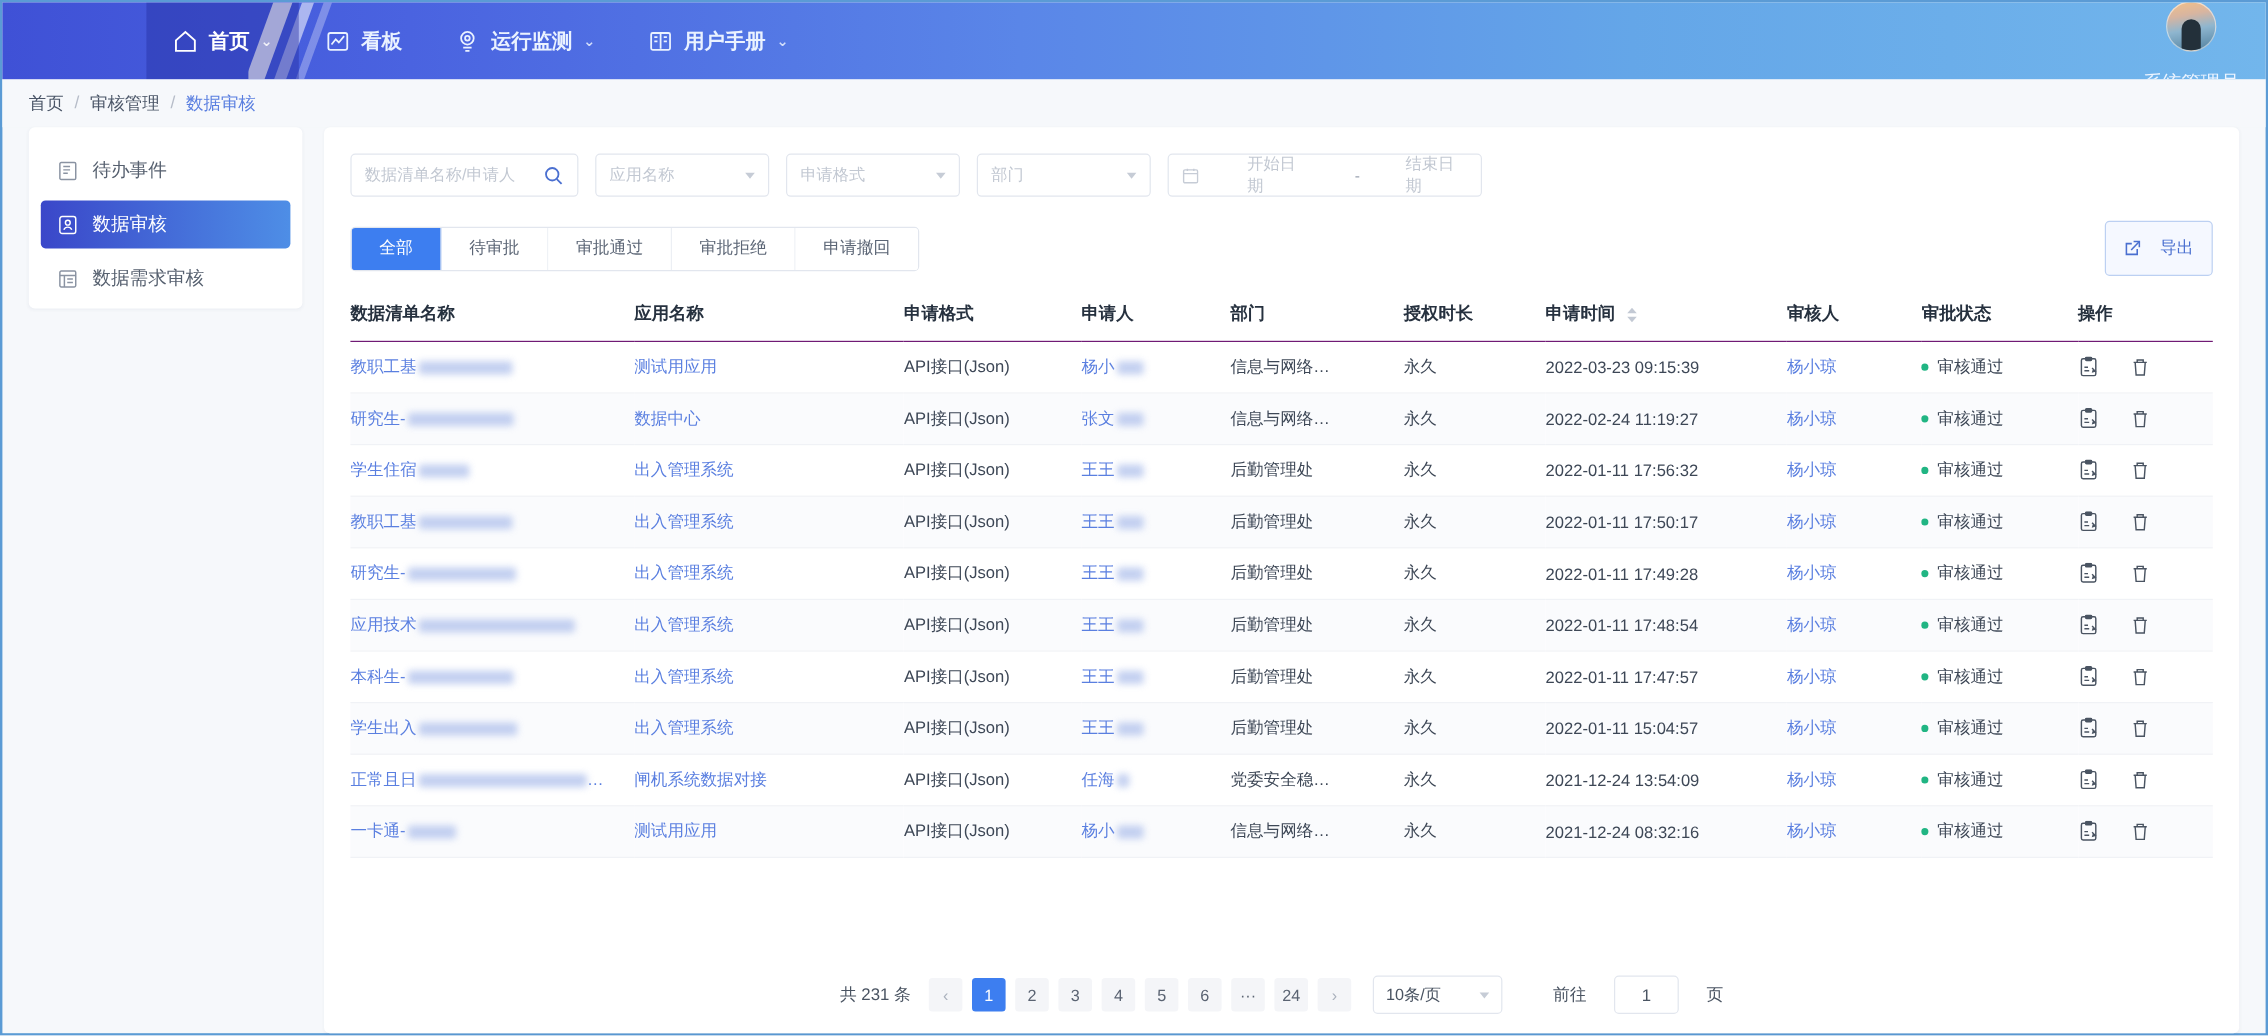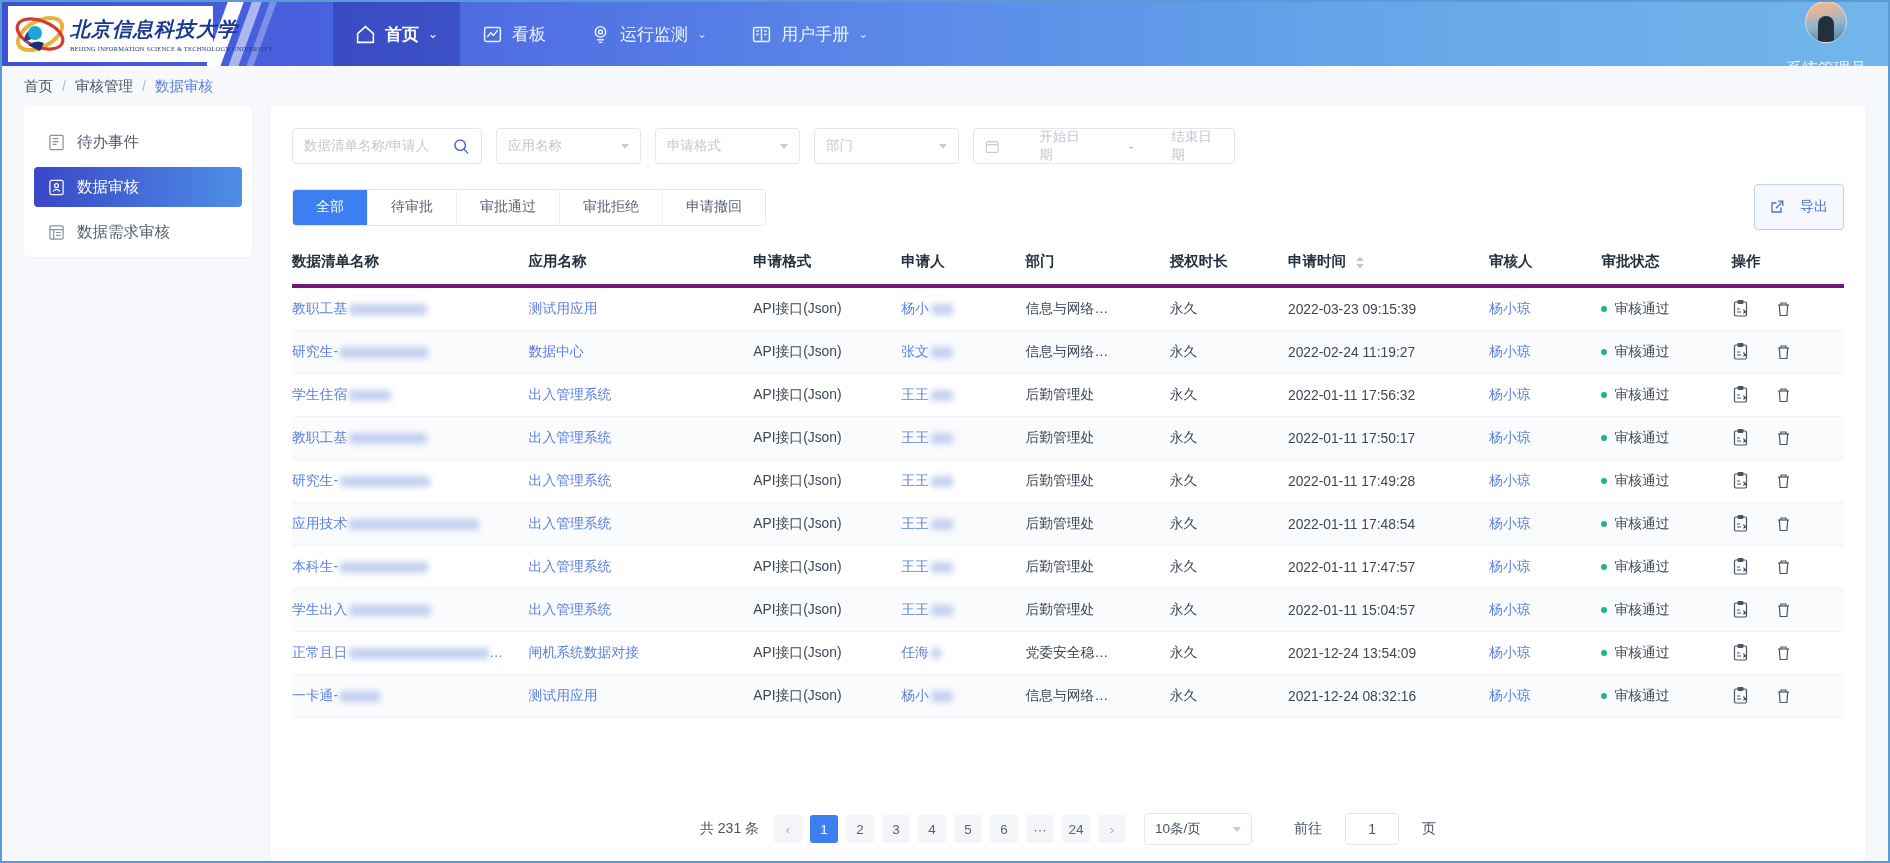--- a/index.html
+++ b/index.html
@@ -60,20 +60,21 @@
   .s3 { left: 50px; background: rgba(255,255,255,.3); width: 7px;}
   .nav {
     display: flex; align-items: center; height: 64px;
     margin-left: 120px; z-index: 3;
   }
   .nav-item {
     display: flex; align-items: center; gap: 9px;
     height: 64px; padding: 0 22px;
     color: #eaf2ff; font-size: 17px; cursor: pointer;
     white-space: nowrap;
+    font-weight: bold;
   }
   .nav-item.active { background: rgba(35,45,160,.42); color: #fff; font-weight: bold; }
   .nav-item .cv { font-size: 12px; opacity: .85; }
   .nav-ico { width: 21px; height: 21px; display:inline-block; }
   .header-right {
     margin-left: auto; display: flex; align-items: center;
     gap: 16px; padding-right: 22px; z-index: 3; flex-direction: column;
   }
   .clip-ico { width: 26px; height: 28px; }
   .avatar {
@@ -158,21 +159,21 @@
     border: 1px solid #bcd0f2; border-radius: 4px;
     display: flex; align-items: center; gap: 16px;
     color: #4a6fd0; font-size: 14px; background: #f5f8ff; cursor: pointer;
   }
 
   
   .tbl-wrap { margin-top: 22px; flex: 1; min-height: 0; }
   table { width: 100%; border-collapse: collapse; table-layout: fixed; }
   thead th {
     text-align: left; font-size: 14.5px; color: #26313f; font-weight: 700;
-    padding: 0 0 13px 0; border-bottom: 4px solid #701a75;
+    padding: 0 0 13px 0; border-bottom: 1px solid #701a75;
     white-space: nowrap;
   }
   tbody td {
     font-size: 13.8px; color: #3d4756; padding: 12px 0; height: 39px;
     border-bottom: 1px solid #f0f2f6; white-space: nowrap;
     overflow: hidden; text-overflow: ellipsis;
   }
   tbody tr:nth-child(even) { background: #fafbfd; }
   .lnk { color: #5a7fe0; cursor: pointer; }
   .redact {
@@ -216,33 +217,20 @@
     width: 54px; height: 32px; border:1px solid #e2e6ee; border-radius:4px;
     text-align:center; font-size:14px; color:#4a5462; line-height:30px;
   }
 </style>
 </head>
 <body>
 
 <div class="page">
 
   <div class="header">
-    <div class="logo-box">
-      <svg class="logo-mark" viewBox="0 0 52 46">
-        <ellipse cx="26" cy="23" rx="24" ry="13" fill="none" stroke="#e8b33c" stroke-width="4" transform="rotate(-28 26 23)"></ellipse>
-        <ellipse cx="26" cy="23" rx="24" ry="13" fill="none" stroke="#d43b2f" stroke-width="3.2" transform="rotate(22 26 23)"></ellipse>
-        <path d="M10 30 a13 13 0 0 1 13 -13 a13 13 0 0 1 -13 13z" fill="#2e3f8f"></path>
-        <circle cx="21" cy="22" r="7" fill="#1ea7d6"></circle>
-        <path d="M14 34 q8 -6 16 -2 l-4 8 q-7 -3 -12 -6z" fill="#1a2f7a"></path>
-      </svg>
-      <div class="logo-text">
-        <div class="logo-cn">北京信息科技大学</div>
-        <div class="logo-en">BEIJING INFORMATION SCIENCE &amp; TECHNOLOGY UNIVERSITY</div>
-      </div>
-    </div>
     <div class="slash-wrap">
       <div class="slash s1"></div>
         <div class="slash s2"></div>
         <div class="slash s3"></div>
     </div>
 
     <div class="nav">
       <div class="nav-item active">
         <svg class="nav-ico" viewBox="0 0 24 24" fill="none" stroke="#fff" stroke-width="1.8">
           <path d="M3 11 L12 3 L21 11 V21 H3 Z"></path>

